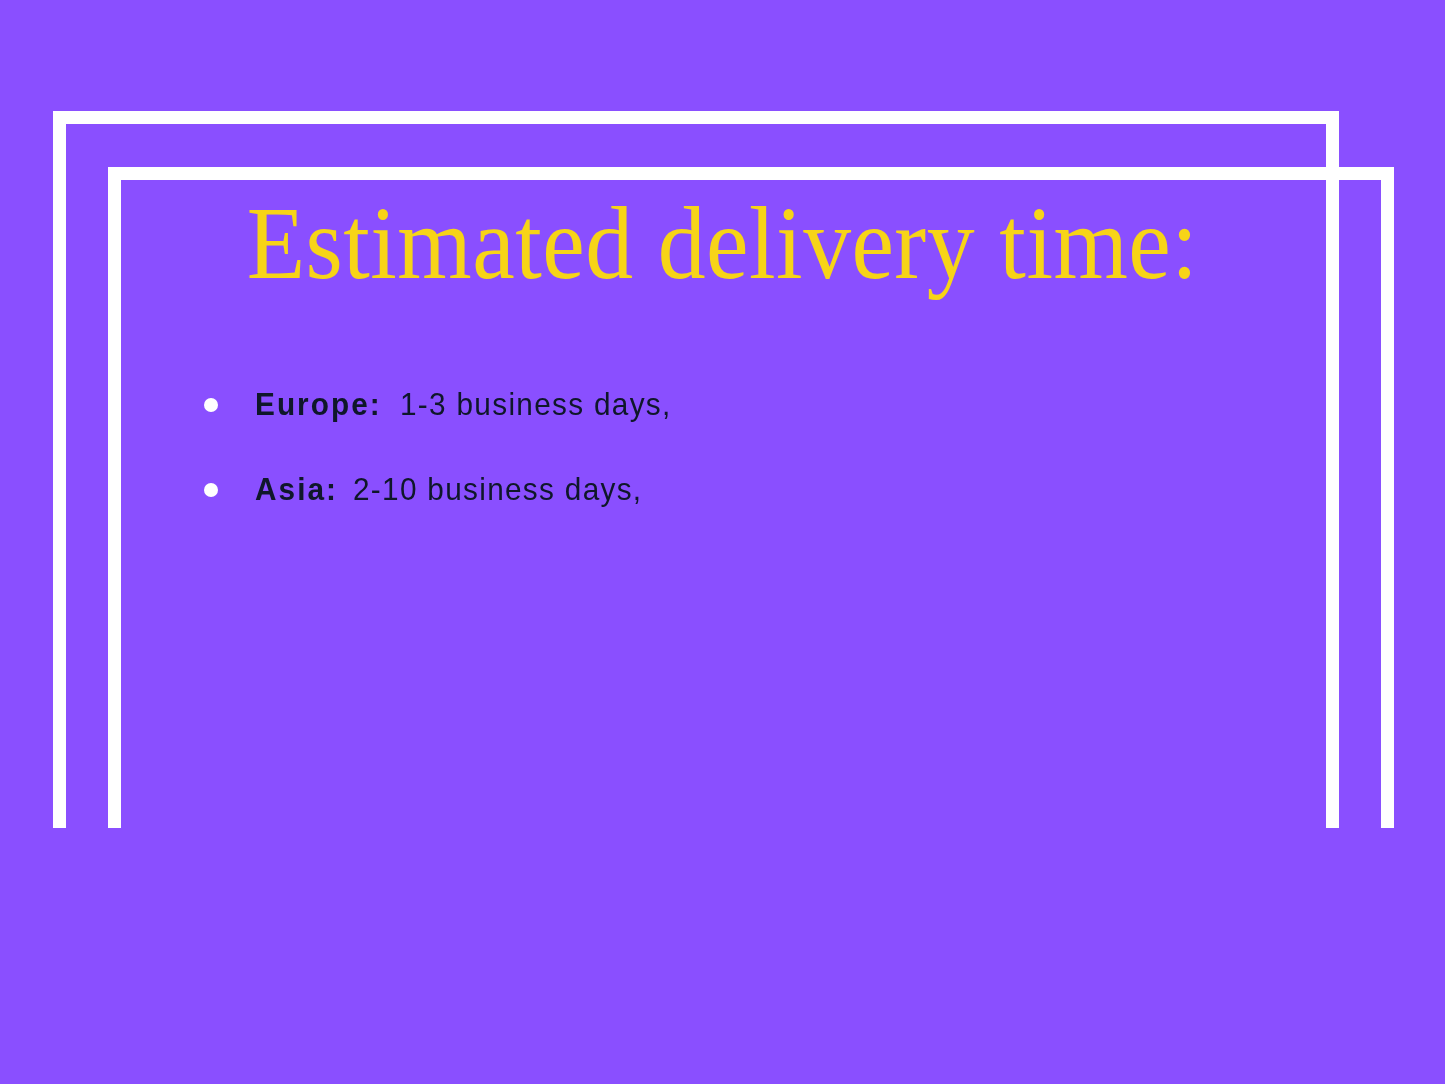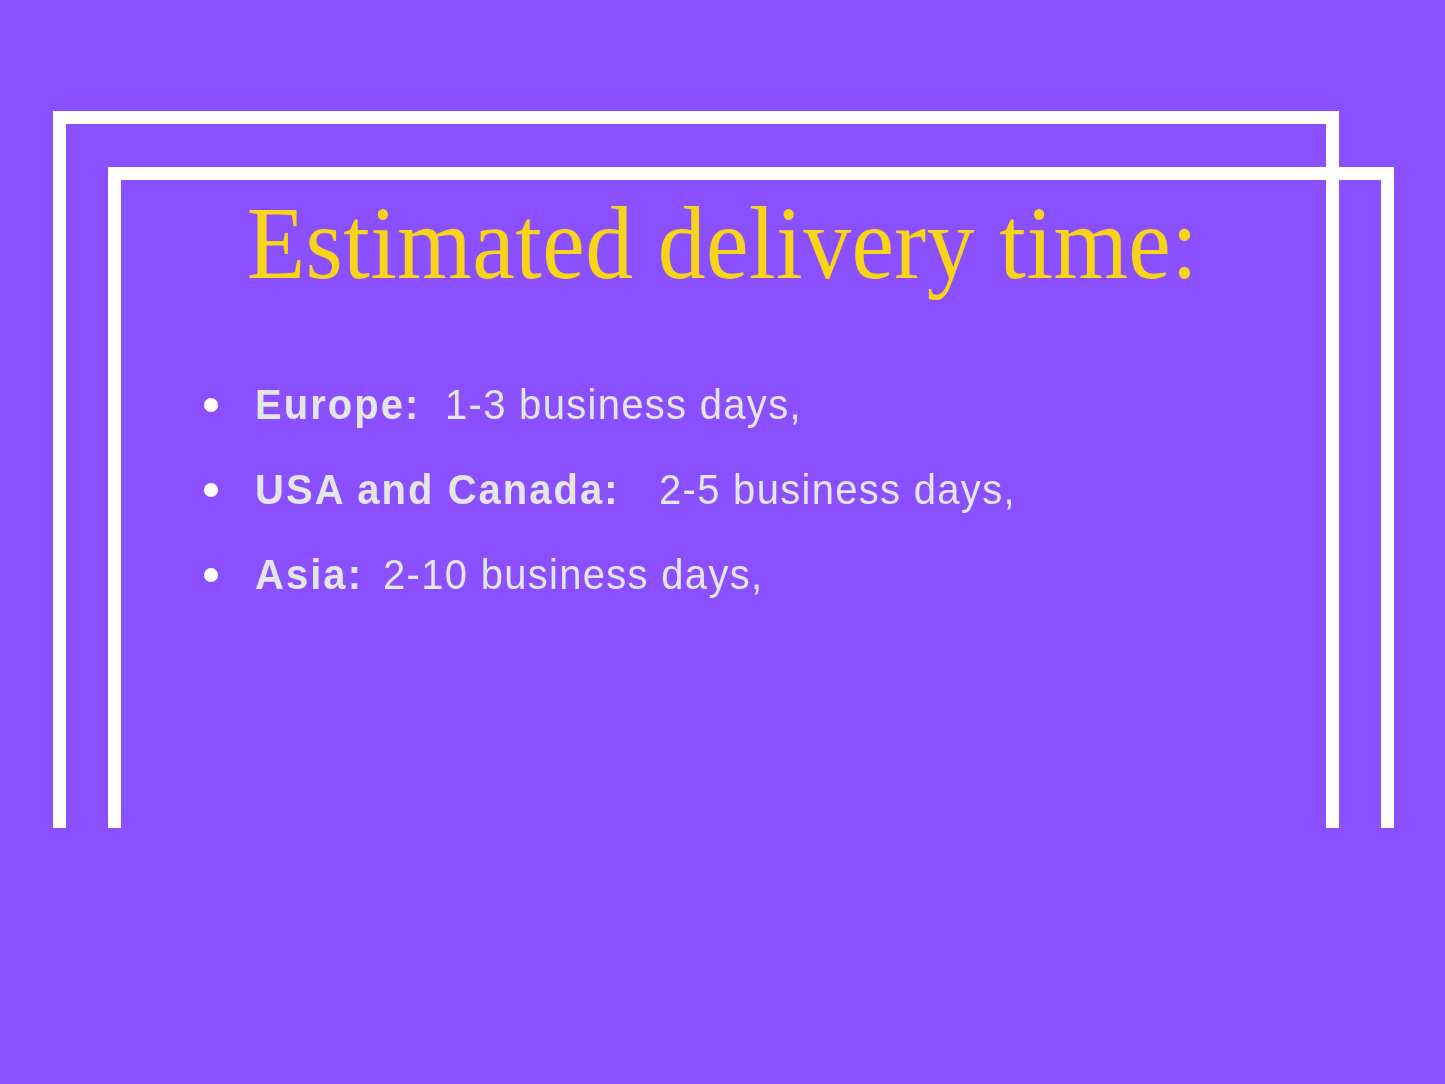--- a/index.html
+++ b/index.html
@@ -78,22 +78,22 @@
     width: 1100px;
     margin: 0;
     padding: 0;
     list-style: none;
   }
 
   .list-item {
     position: relative;
     height: 85px;
     padding-left: 58px;
-    color: #e5e5e5;
-    font-size: 43px;
+    color: #0f172a;
+    font-size: 32px;
     line-height: 85px;
     white-space: nowrap;
   }
 
   .bullet-icon {
     position: absolute;
     left: 7px;
     top: 50%;
     width: 14px;
     height: 14px;
@@ -128,18 +128,17 @@
 
   <div class="frame frame-outer"></div>
   <div class="frame frame-inner"></div>
 
   <div class="content">
 
     <div class="title">Estimated delivery time:</div>
 
     <ul class="list" id="delivery-list">
         <li class="list-item"><span class="bullet-icon"></span><span class="item-label">Europe:</span> <span class="item-value">1-3 business days,</span></li>
-        <li class="list-item"><span class="bullet-icon"></span><span class="item-label">USA and Canada:</span> <span class="item-value">2-5 business days,</span></li>
         <li class="list-item"><span class="bullet-icon"></span><span class="item-label">Asia:</span> <span class="item-value">2-10 business days,</span></li>
       </ul>
 
   </div>
 </div>
 
 </body></html>

